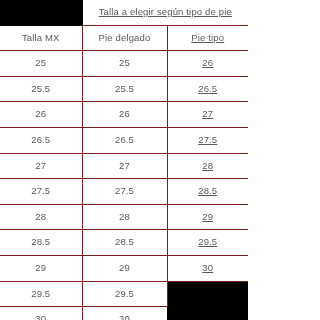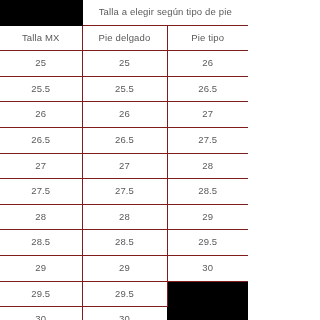--- a/index.html
+++ b/index.html
@@ -34,21 +34,21 @@
     font-size: 9.5px;
     color: #5a5a5a;
     letter-spacing: 0.15px;
     padding: 0;
     height: 24.6px;
     line-height: 24.6px;
     white-space: nowrap;
   }
 
   #size-table td.edge-left   { border-left: none; }
-  #size-table td.edge-right  { border-right: none; }
+  #size-table td.edge-right  { border-right: none; text-decoration: underline; }
   #size-table tr:first-child td { border-top: none; }
   #size-table tr:last-child td  { border-bottom: none; }
 
   .cell-header {
     color: #4a4a4a;
     font-size: 9.5px;
   }
 
   .cell-span-title {
     color: #4a4a4a;

